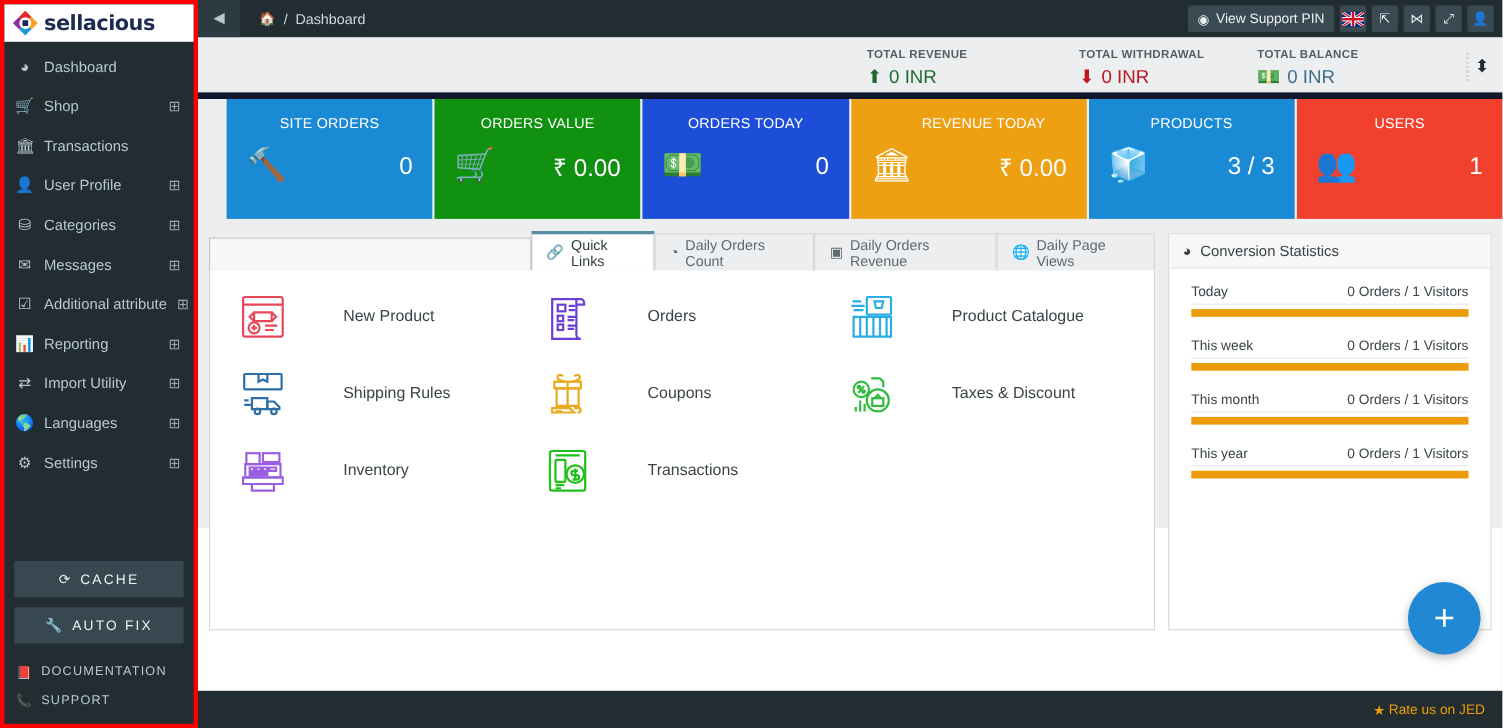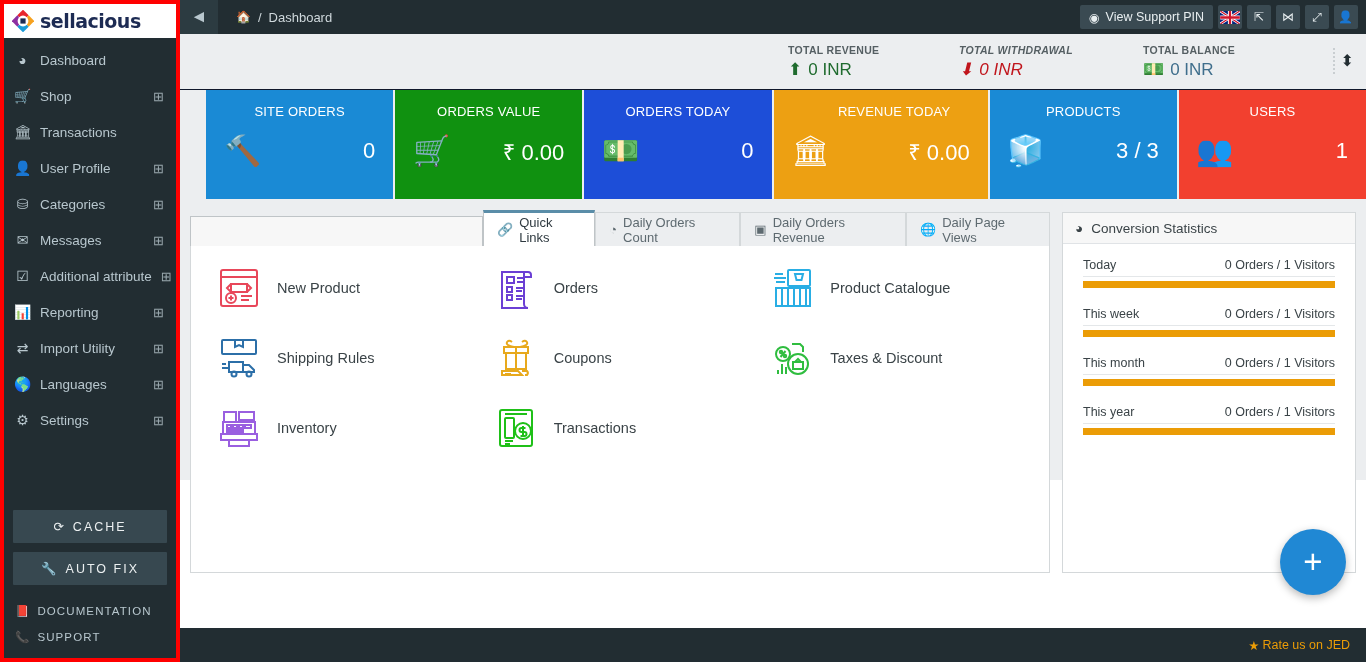--- a/index.html
+++ b/index.html
@@ -58,21 +58,21 @@
                   display:flex; align-items:center; gap:5px; }
   .pin-btn { display:flex; align-items:center; gap:6px; height:24px; padding:0 9px;
              background:#3a4a52; color:#e8eef0; font-size:12.5px; border-radius:2px; cursor:pointer; }
   .icon-btn { width:24px; height:24px; background:#3a4a52; border-radius:2px;
               display:flex; align-items:center; justify-content:center;
               color:#e8eef0; font-size:12px; cursor:pointer; }
   .flag { width:20px; height:13px; border-radius:1px; overflow:hidden; position:relative;
           background:#00247d; }
 
   
-  .totals { height:56px; background:#eceef0; position:relative; border-bottom:1px solid #0f172a; }
+  .totals { height:56px; background:#eceef0; position:relative; border-bottom:6px solid #0f172a; }
   .total-item { position:absolute; top:10px; }
   .total-label { font-size:10.5px; letter-spacing:.3px; color:#555f63; font-weight:600; }
   .total-value { display:flex; align-items:center; gap:6px; font-size:17px; margin-top:3px; }
   .t-rev { color:#1f6b2e; } .t-wd { color:#c0151c; } .t-bal { color:#3f6e8c; }
   .sorter { position:absolute; right:12px; top:14px; display:flex; align-items:center; gap:6px; cursor:pointer; }
   .sorter .dots { width:2px; height:26px; background:
       repeating-linear-gradient(to bottom,#c9ced1 0 2px,transparent 2px 4px); }
   .sorter .arrows { font-size:16px; color:#222d32; line-height:.8; }
 
   
@@ -93,21 +93,21 @@
                 border:1px solid #bfc4c7; border-bottom:none; }
   .tab { height:34px; padding:0 13px; display:flex; align-items:center; gap:6px;
          font-size:13px; color:#5e6a70; background:#eceef0; border:1px solid #d4d8da;
          border-bottom:none; cursor:pointer; }
   .tab.active { background:#ffffff; color:#2f3a40; border-color:#bfc4c7;
                 border-top:3px solid #5a8da8; height:36px; }
   .tab-body { flex:1 1 auto; background:#fff; border:1px solid #d4d8da; border-top:none;
               padding:18px 14px; }
   .ql-grid { display:grid; grid-template-columns:repeat(3,1fr); row-gap:22px; }
   .ql { display:flex; align-items:center; gap:14px; cursor:pointer; padding-left:10px; }
-  .ql-label { font-size:14.5px; color:#3a4347; }
+  .ql-label { font-size:14.5px; color:#3a4347;margin-left:35px; }
 
   .panel-right { flex:0 0 294px; background:#fff; border:1px solid #d4d8da;
                  display:flex; flex-direction:column; }
   .panel-head { height:31px; display:flex; align-items:center; gap:8px; padding:0 12px;
                 background:#f7f7f7; border-bottom:1px solid #e0e3e6;
                 font-size:13.5px; color:#3a4347; }
   .conv-body { padding:14px 20px 0; }
   .conv-row { margin-bottom:19px; }
   .conv-top { display:flex; justify-content:space-between; align-items:baseline;
               font-size:12.5px; color:#3a4347; padding-bottom:4px;
@@ -271,21 +271,21 @@
     </div>
 
     <div class="totals">
       <div class="total-item" style="left:608px;">
         <div class="total-label">TOTAL REVENUE</div>
         <div class="total-value t-rev">
           <span>⬆</span>
           <span>0 INR</span>
         </div>
       </div>
-      <div class="total-item" style="left:779px;font-style:italic;">
+      <div class="total-item" style="left:801px;">
         <div class="total-label">TOTAL WITHDRAWAL</div>
         <div class="total-value t-wd">
           <span>⬇</span>
           <span>0 INR</span>
         </div>
       </div>
       <div class="total-item" style="left:963px;">
         <div class="total-label">TOTAL BALANCE</div>
         <div class="total-value t-bal">
           <span>💵</span>

